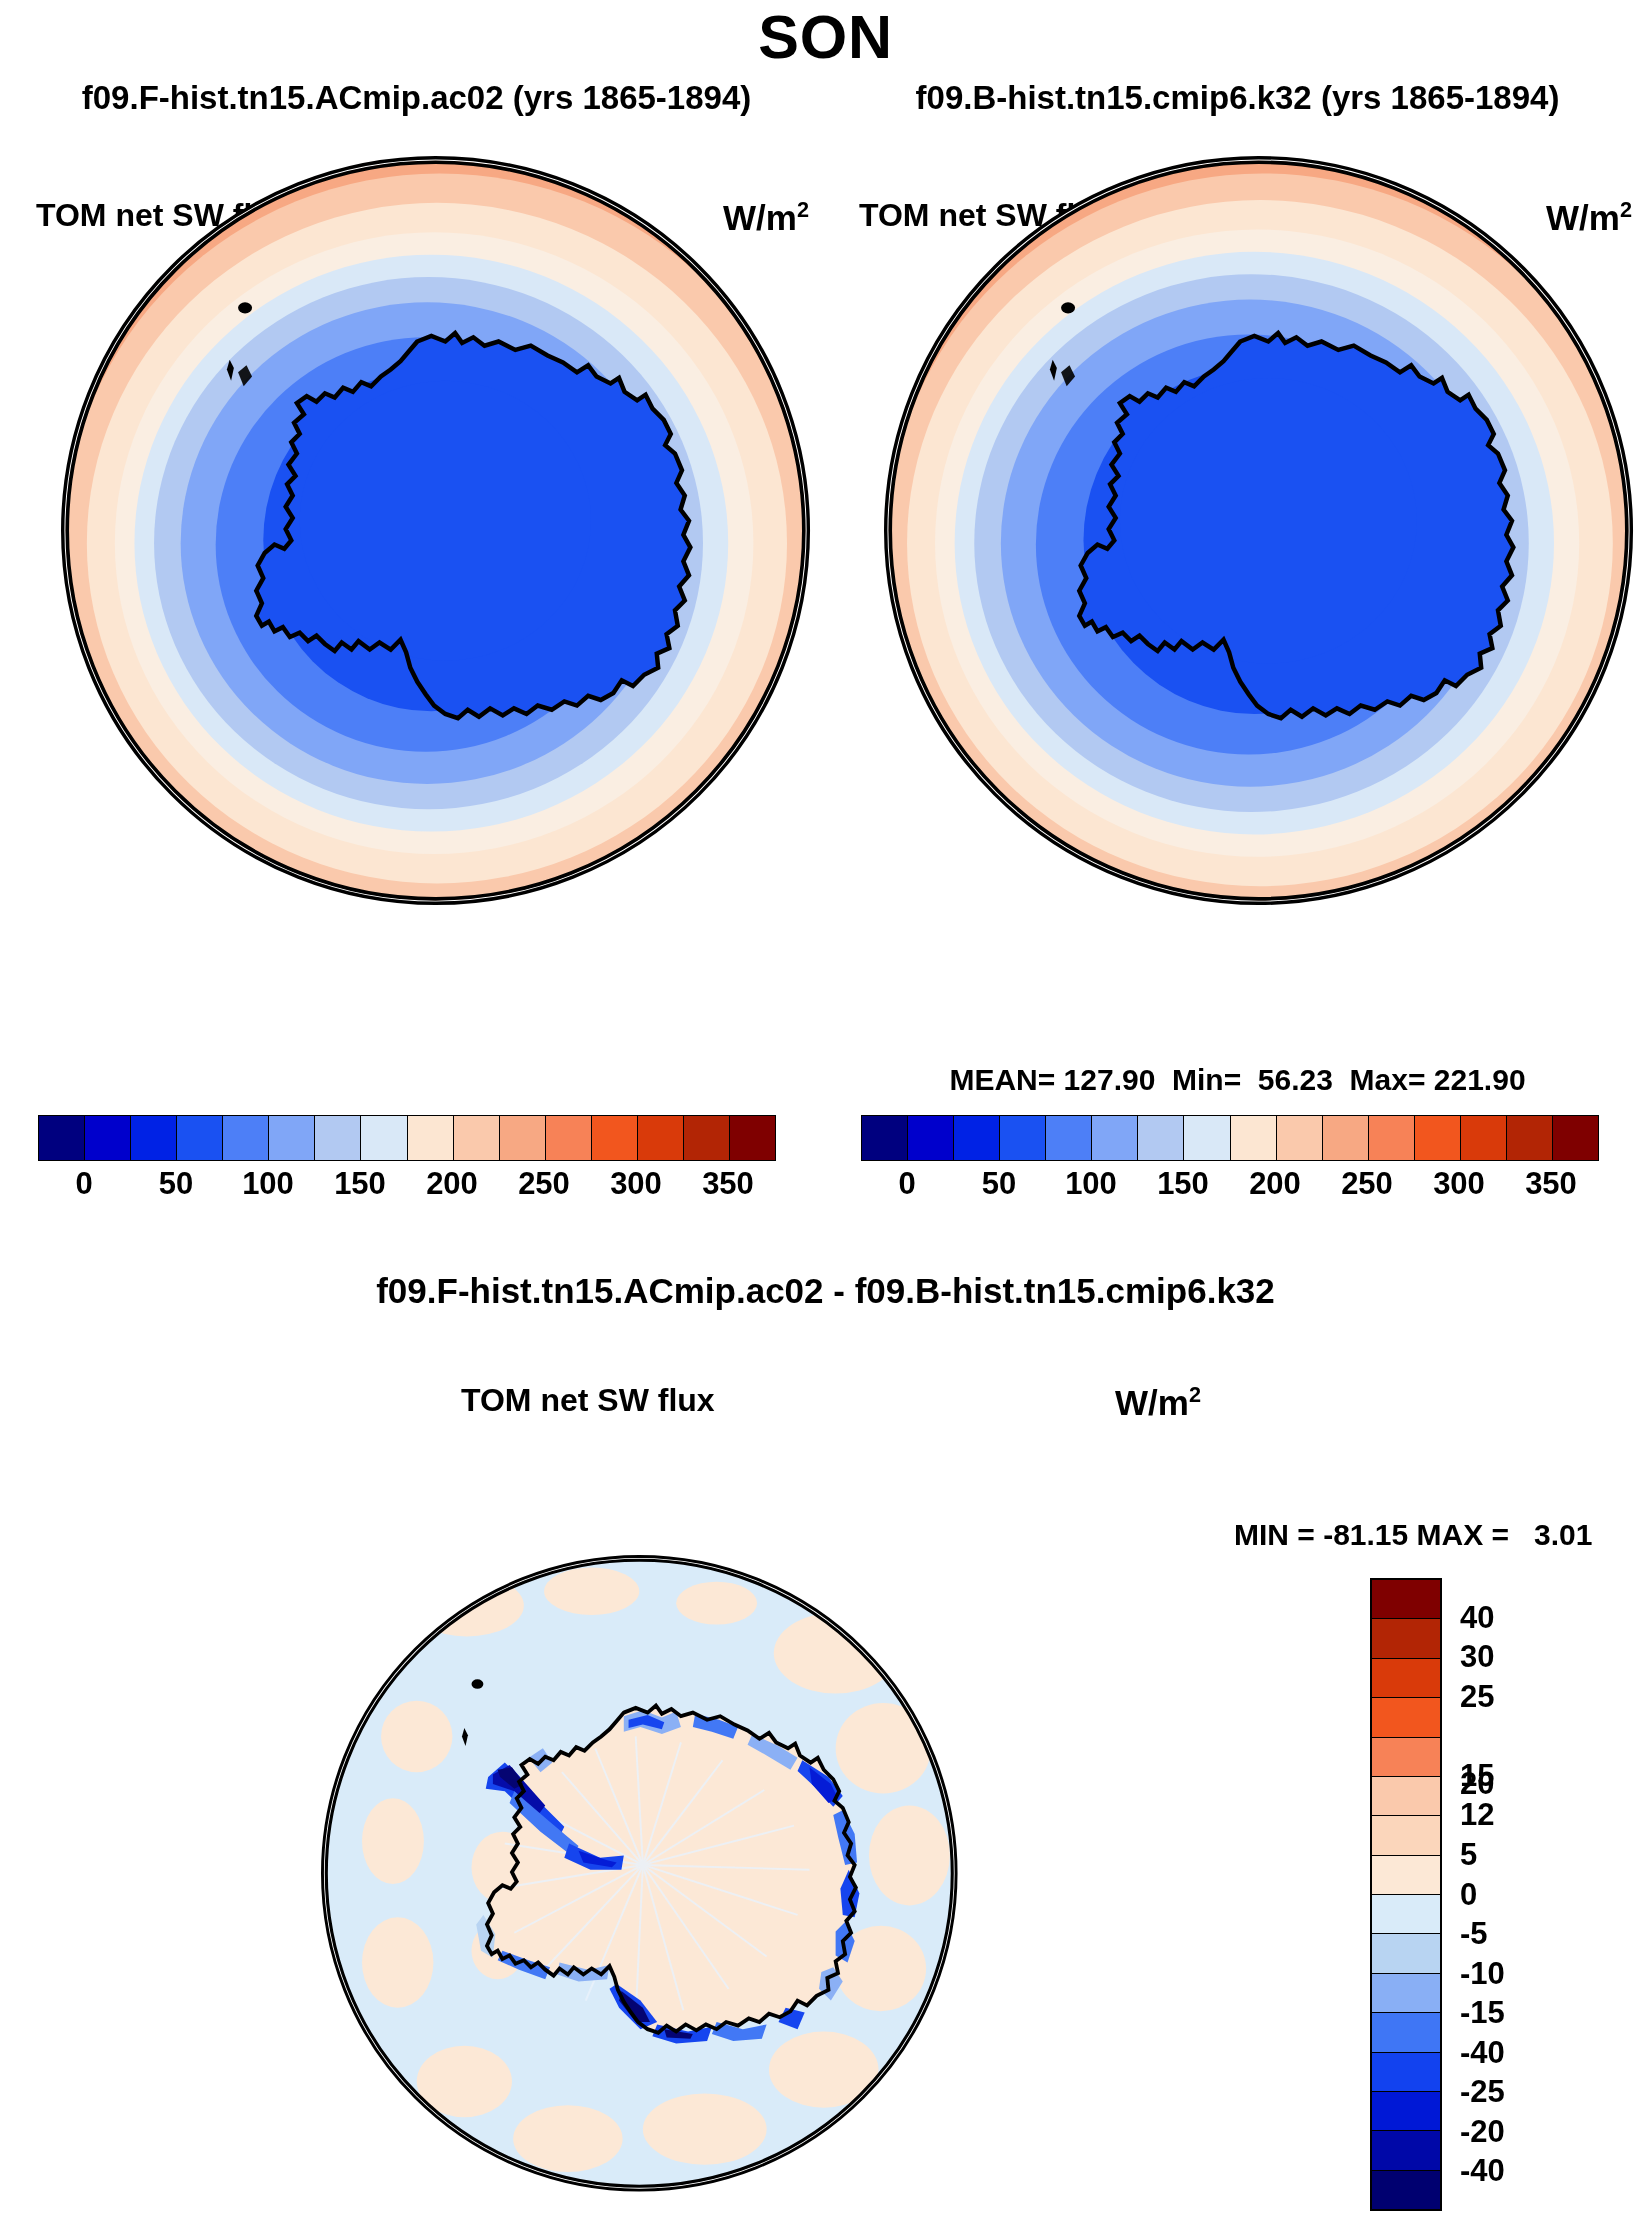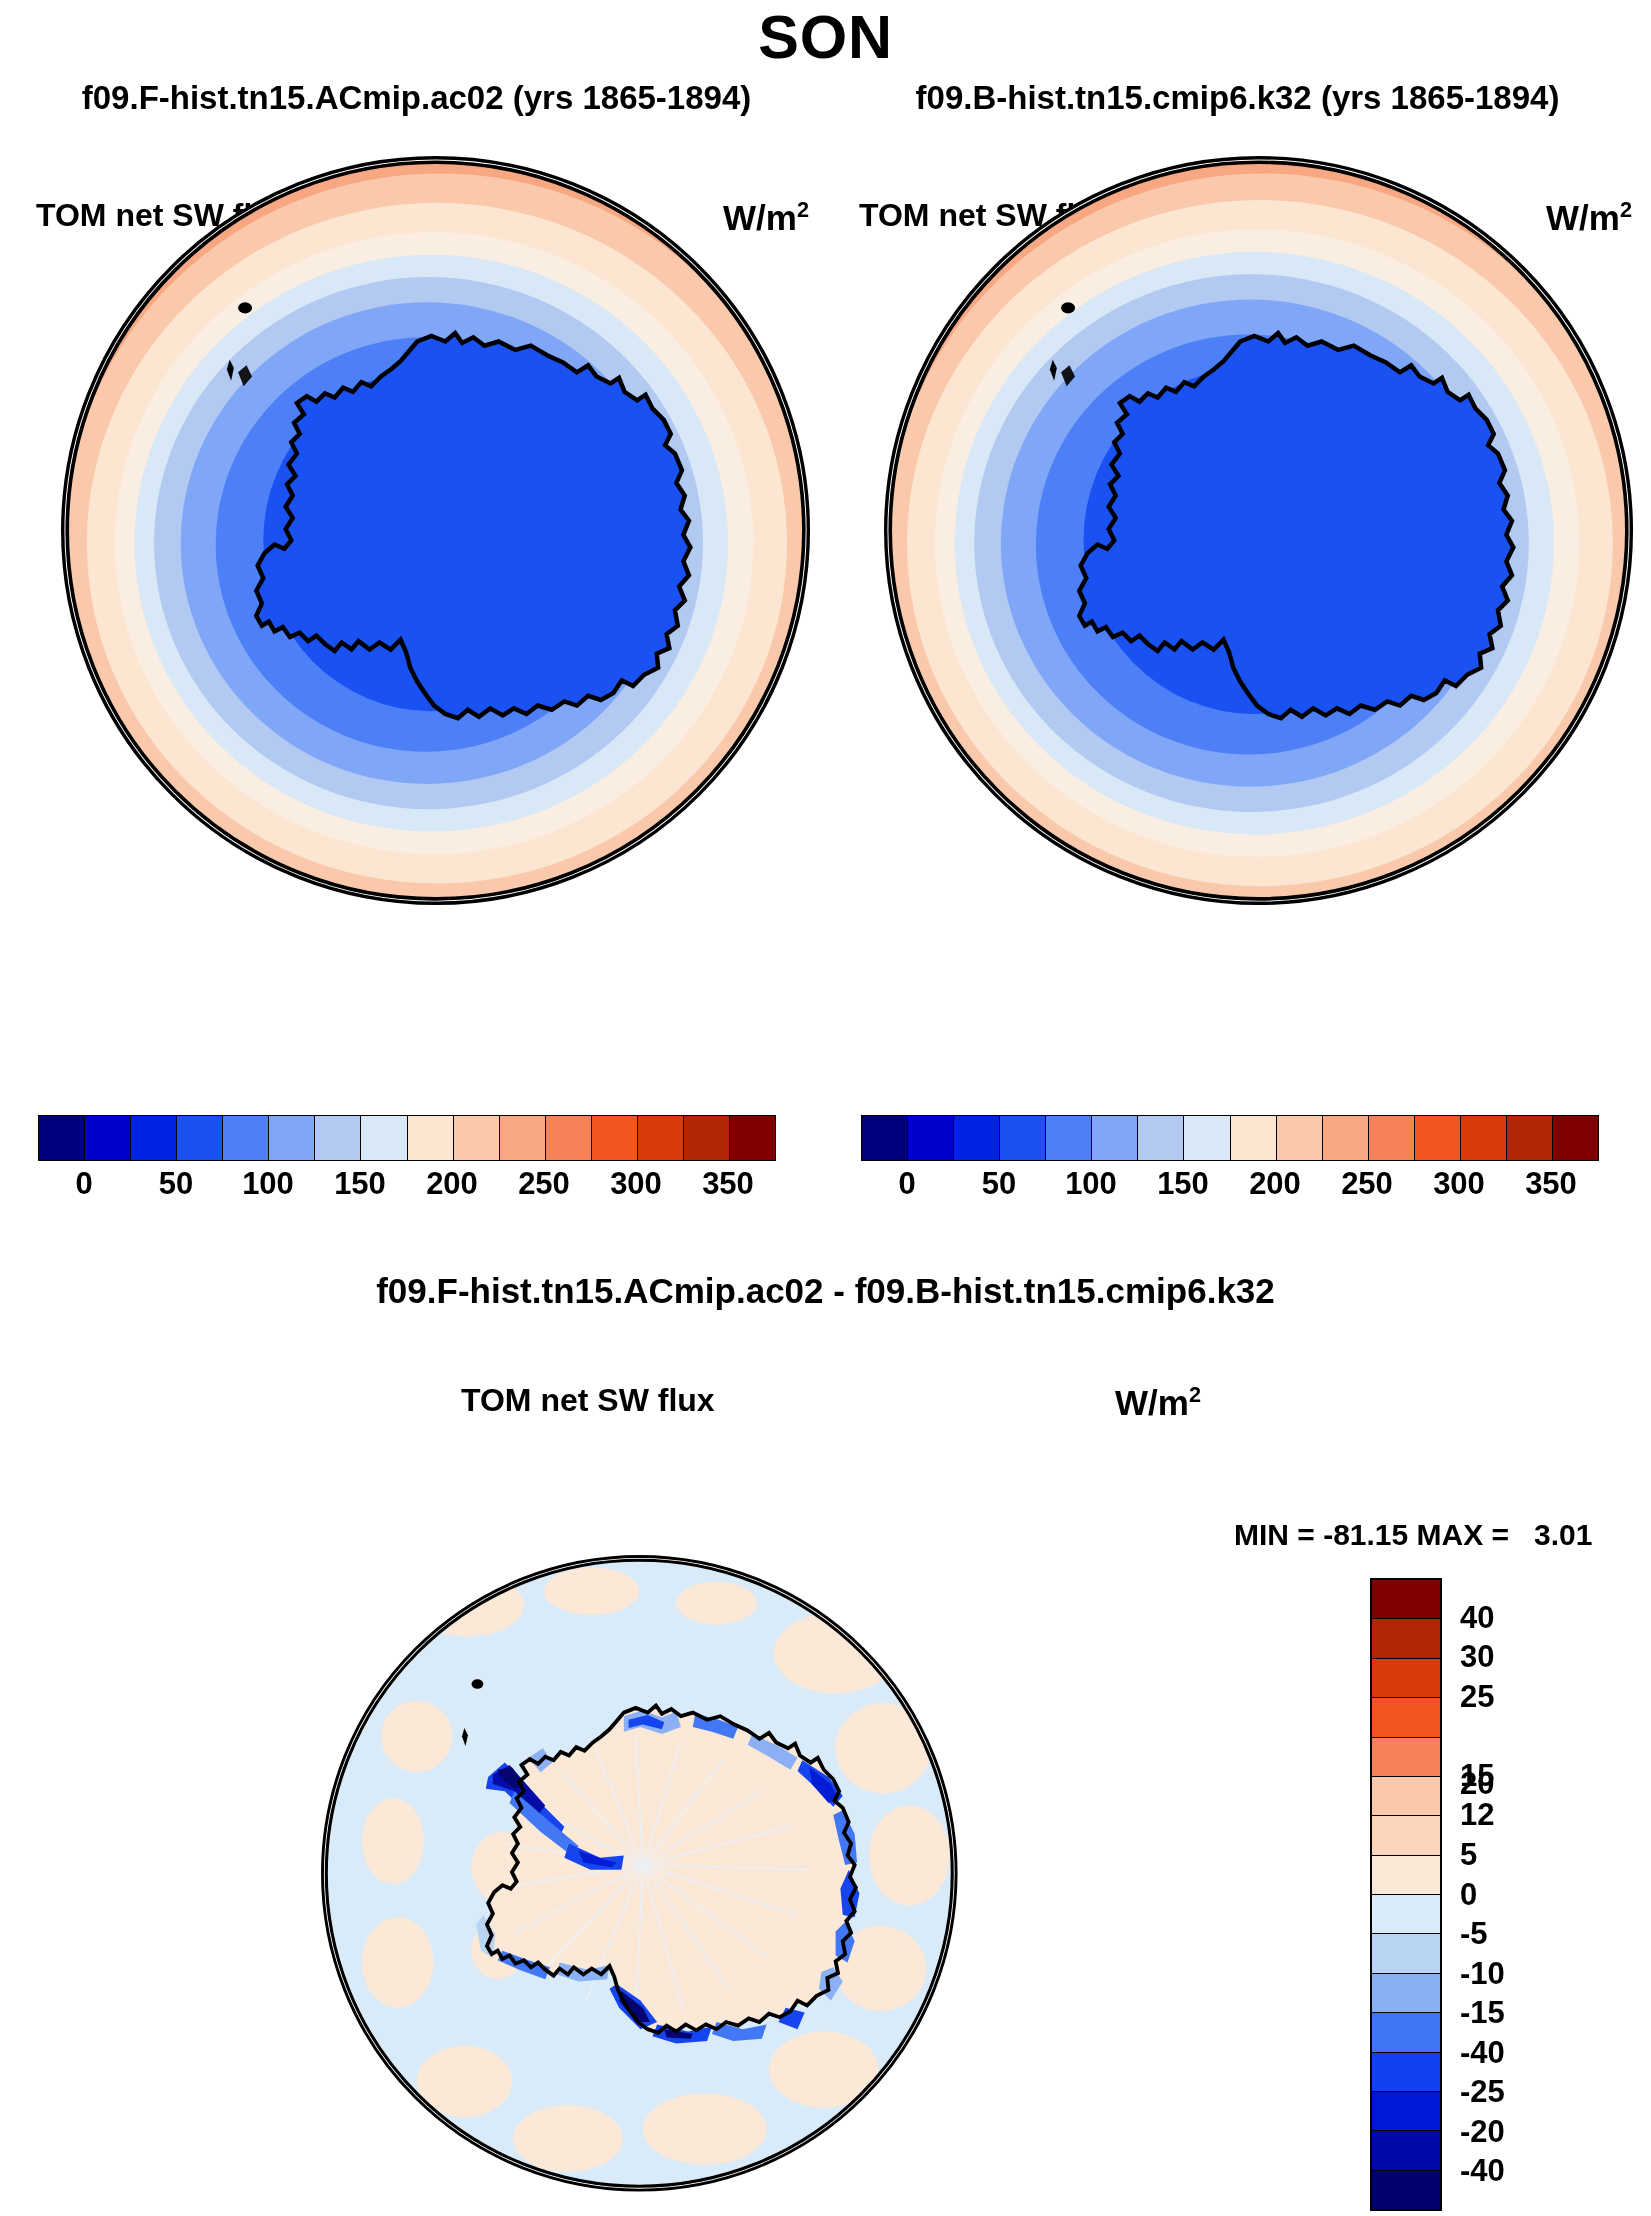--- a/index.html
+++ b/index.html
@@ -189,20 +189,21 @@
         <ellipse cx="272" cy="258" rx="106" ry="102" fill="#1A51F2"></ellipse>
         <use href="#antarcticaR" fill="none" stroke="#000" stroke-width="3.2"></use>
         <ellipse cx="129" cy="106" rx="5" ry="4" fill="#000"></ellipse>
         <path d="M116,150 L118,143 L121,149 L119,158 Z" fill="#000"></path>
         <path d="M124,152 L130,147 L134,155 L128,162 Z" fill="#000" opacity="0.9"></path>
       </g>
       <circle cx="265" cy="265" r="263" fill="none" stroke="#000" stroke-width="2.6"></circle>
     </svg>
   </div>
 
+  <div class="stats" style="top:874px;left:0;">MEAN= 127.90  Min=  56.23  Max= 221.90</div>
 
   <div class="cbar-h" style="left:33px;top:926px;width:736px;height:44px;">
       <div style="background: rgb(0, 0, 127);"></div>
       <div style="background: rgb(0, 0, 204);"></div>
       <div style="background: rgb(0, 34, 229);"></div>
       <div style="background: rgb(26, 81, 242);"></div>
       <div style="background: rgb(77, 127, 247);"></div>
       <div style="background: rgb(128, 166, 247);"></div>
       <div style="background: rgb(178, 201, 242);"></div>
       <div style="background: rgb(217, 232, 247);"></div>

